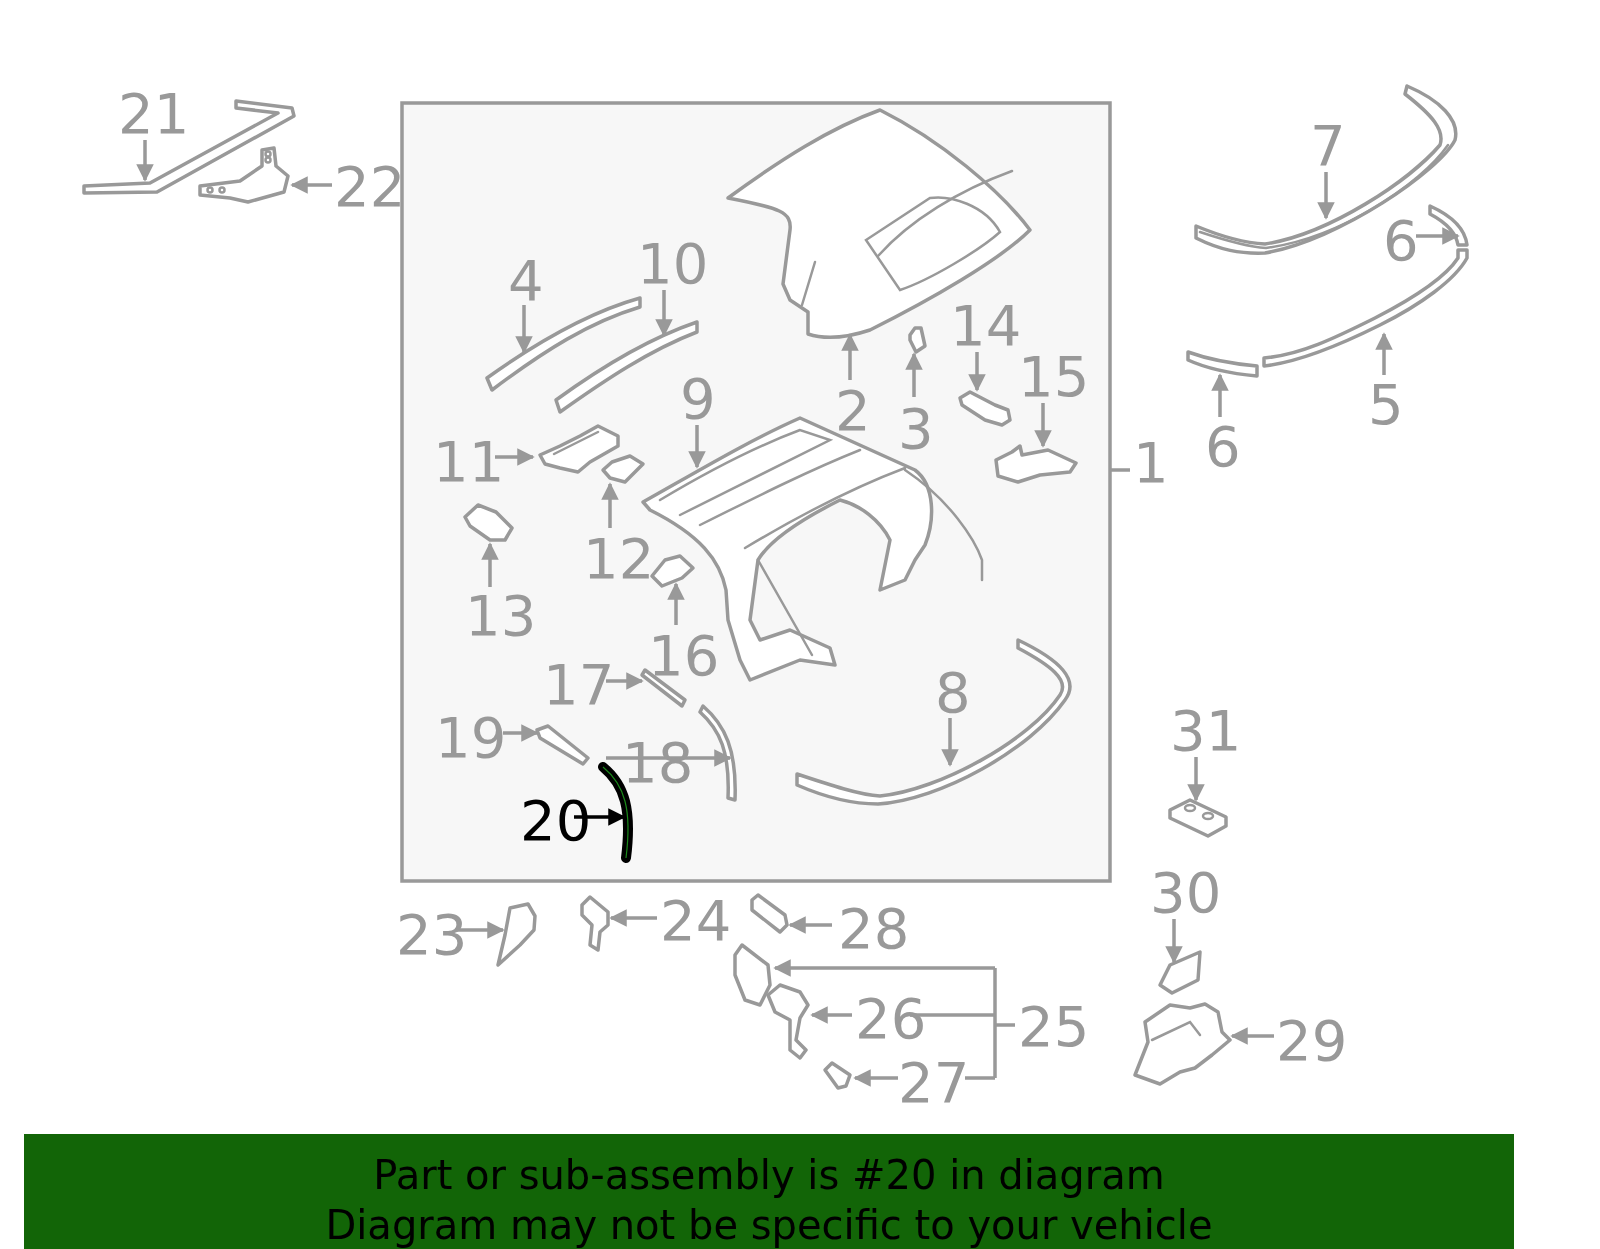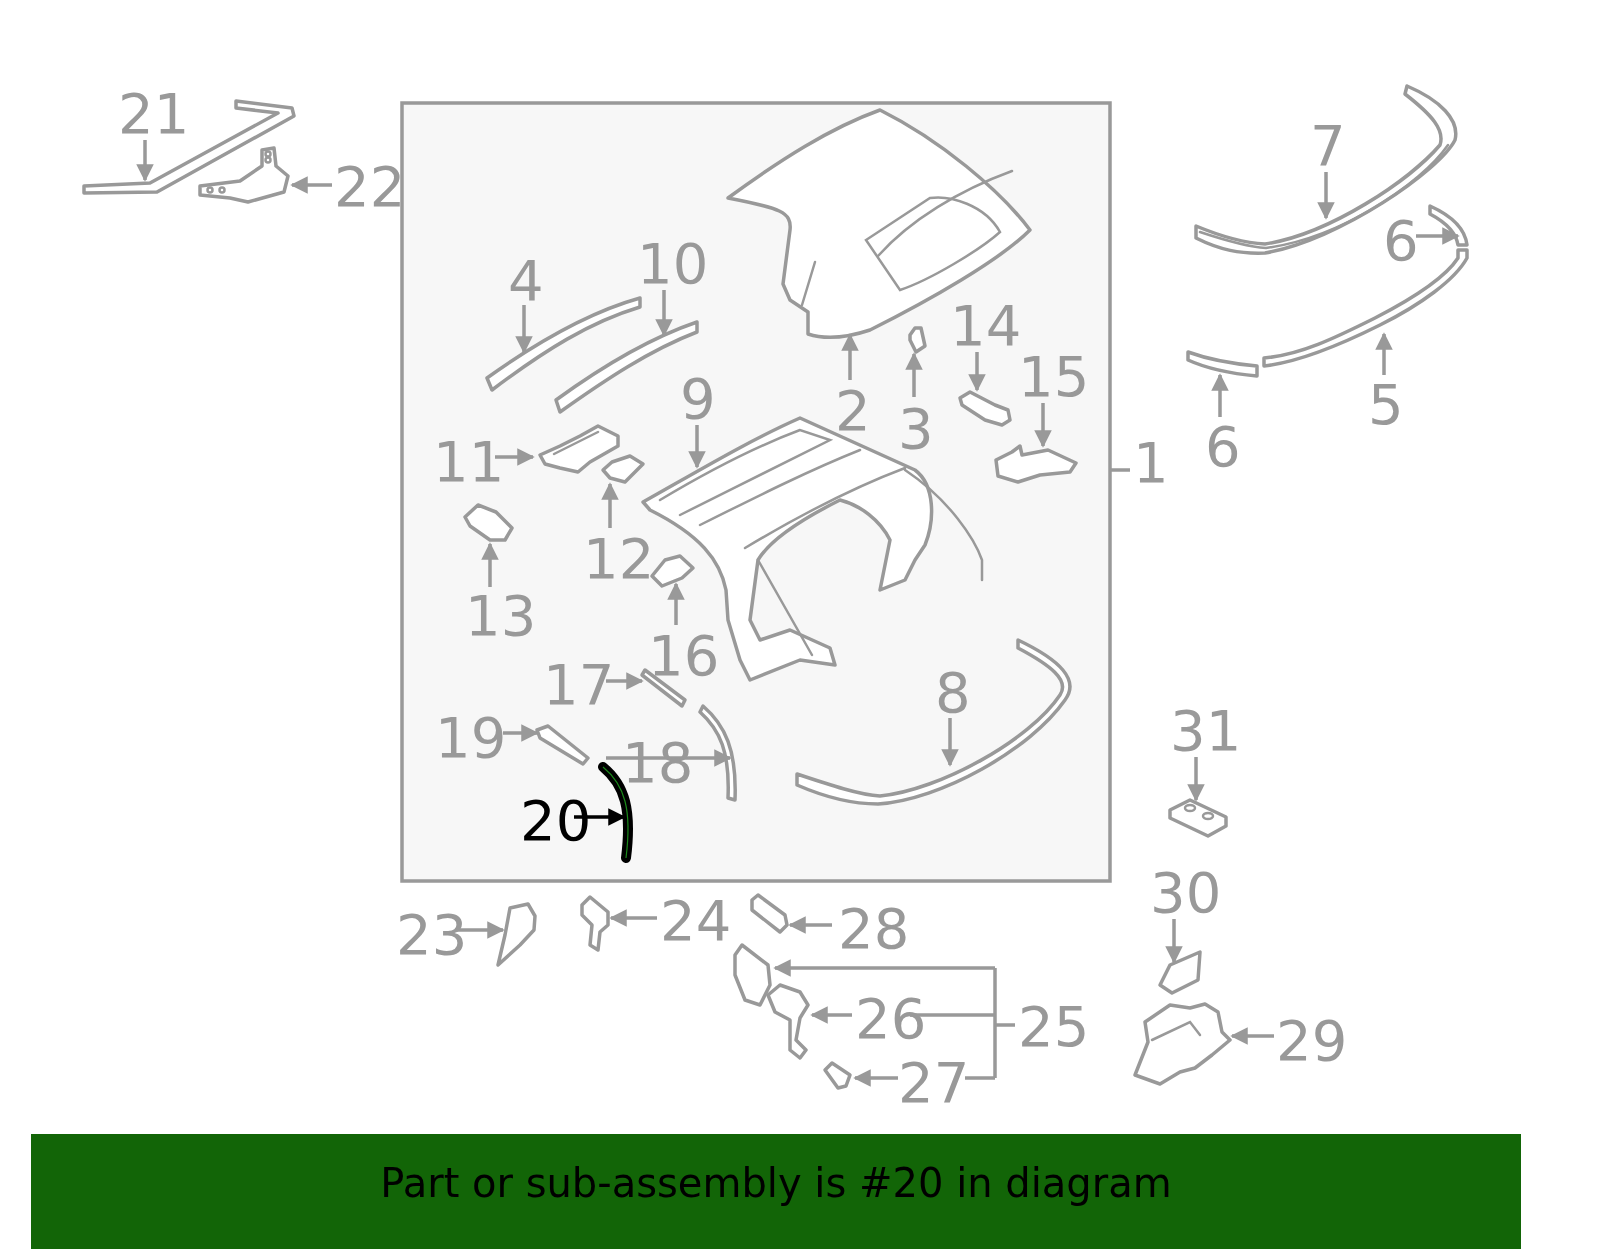--- a/index.html
+++ b/index.html
@@ -6,24 +6,24 @@
     body { width: 1600px; height: 1249px; position: relative; overflow: hidden;
            font-family: "DejaVu Sans", sans-serif; }
     #diagram { position: absolute; left: 0; top: 0; width: 1600px; height: 1110px; }
     .part { fill: #ffffff; stroke: #999999; stroke-width: 3.5; stroke-linejoin: round; stroke-linecap: round; }
     .thin { fill: none; stroke: #999999; stroke-width: 2.5; stroke-linecap: round; }
     .lead { fill: none; stroke: #999999; stroke-width: 3.5; }
     .callout { fill: #999999; font-family: "DejaVu Sans", sans-serif; font-size: 56px; }
     .callout.hl { fill: #000000; }
     .lead.hl { stroke: #000000; }
     .highlight-inner { fill: none; stroke: #1a8a1a; stroke-width: 1.2; }
-    #banner { position: absolute; left: 31px; top: 1134px; width: 1490px; height: 115px;
+    #banner { position: absolute; left: 24px; top: 1134px; width: 1490px; height: 115px;
               background: #126507; color: #000000; text-align: center;
               font-family: "DejaVu Sans", sans-serif; font-size: 40px; line-height: 50px;
-              padding-top: 24px; box-sizing: border-box; }
+              padding-top: 16px; box-sizing: border-box; }
     #banner div { white-space: nowrap; }
   </style>
 </head>
 <body>
 
 <svg id="diagram" viewBox="0 0 1600 1110" xmlns="http://www.w3.org/2000/svg">
   <defs>
     <marker id="ah" viewBox="0 0 10 10" refX="9" refY="5" markerWidth="5" markerHeight="5" orient="auto">
       <path d="M0,0 L10,5 L0,10 z" fill="#999999"></path>
     </marker>
@@ -234,13 +234,14 @@
   <line class="lead" x1="995" y1="1078" x2="965" y2="1078"></line>
   <text class="callout" x="1018" y="1046">25</text>
   <line class="lead" x1="852" y1="1015" x2="812" y2="1015" marker-end="url(#ah)"></line>
   <text class="callout" x="855" y="1038">26</text>
   <line class="lead" x1="898" y1="1078" x2="855" y2="1078" marker-end="url(#ah)"></line>
   <text class="callout" x="898" y="1102">27</text>
 </svg>
 
 <div id="banner">
   <div>Part or sub-assembly is #20 in diagram</div>
+  <div>Diagram may not be specific to your vehicle</div>
 </div>
 
 </body></html>

